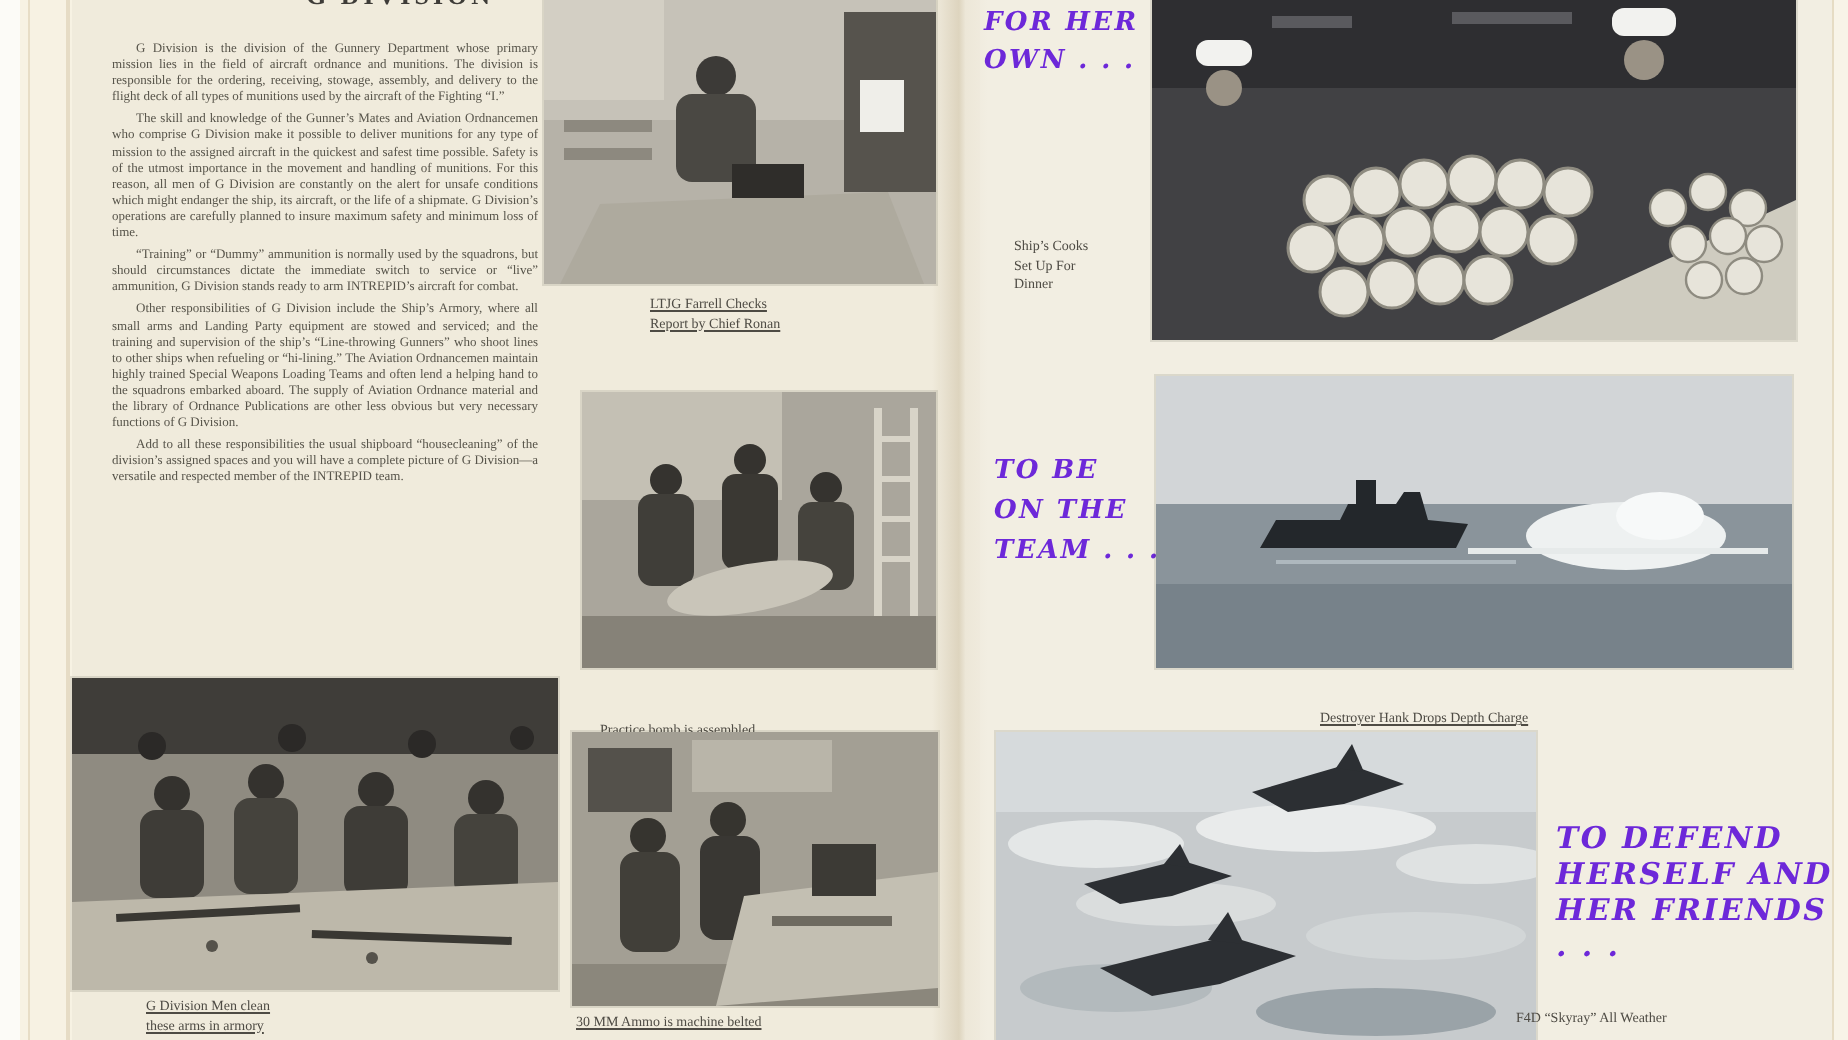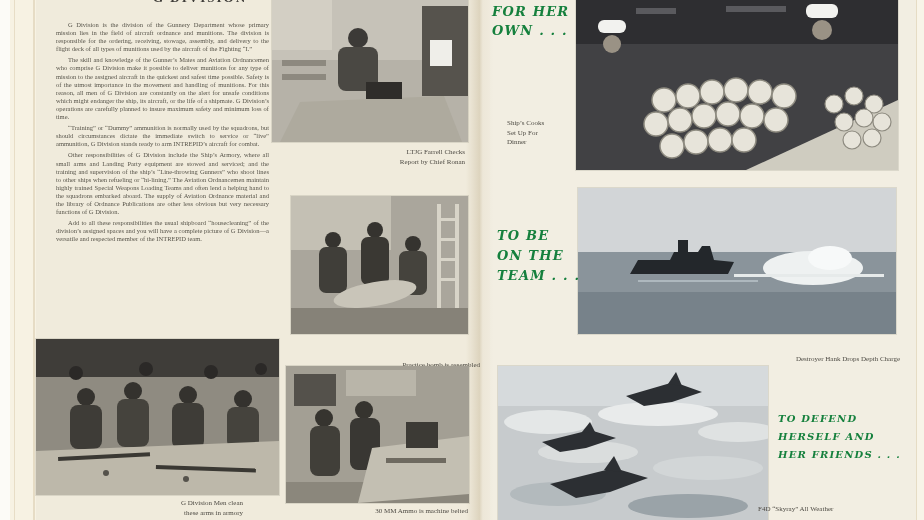--- a/index.html
+++ b/index.html
@@ -16,23 +16,23 @@
   .gutter{position:absolute;left:466px;top:0;width:28px;height:520px;
           background:linear-gradient(90deg,rgba(170,150,105,0) 0%,rgba(170,150,105,.28) 48%,rgba(170,150,105,.06) 60%,rgba(170,150,105,0) 100%);}
   .edge-right{position:absolute;left:916px;top:0;width:8px;height:520px;background:#f8f4e8;border-left:1px solid #e6dcc4;}
 
   
   .pg-title{position:absolute;left:110px;top:-10px;width:180px;text-align:center;
             font-size:13px;font-weight:bold;letter-spacing:2px;color:#3e3c38;}
   .bodycol{position:absolute;left:56px;top:21px;width:213px;color:#57544a;}
   .bodycol p{margin:0 0 3px 0;font-size:6.5px;line-height:8.1px;text-align:justify;text-indent:12px;}
   .cap{position:absolute;font-size:7px;line-height:9.5px;color:#4e4b44;white-space:pre-line;}
-  .cap.center{text-align:right;}
+  .cap.center{text-align:left;text-decoration:underline;}
   .hd{position:absolute;font-size:13px;line-height:19px;font-weight:bold;font-style:italic;
-      letter-spacing:1.2px;color:#15803d;white-space:pre-line;font-family:"DejaVu Serif",serif;}
+      letter-spacing:1.2px;color:#6d28d9;white-space:pre-line;font-family:"DejaVu Serif",serif;}
 
   
   .photo{position:absolute;overflow:hidden;box-shadow:0 0 0 1px rgba(60,55,40,.12);}
   .photo svg{display:block;width:100%;height:100%;}
 </style>
 </head>
 <body>
 
 <div id="canvas">
 
@@ -198,21 +198,21 @@
       <polygon points="52,86 60,72 92,72 96,64 120,64 124,58 132,58 136,72 156,74 150,86" fill="#23272b"></polygon>
       <rect x="100" y="52" width="10" height="12" fill="#23272b"></rect>
       <ellipse cx="235" cy="80" rx="50" ry="17" fill="#eef1f1"></ellipse>
       <ellipse cx="252" cy="70" rx="22" ry="12" fill="#f7f9f9"></ellipse>
       <rect x="156" y="86" width="150" height="3" fill="#e6eaea"></rect>
       <rect x="60" y="92" width="120" height="2" fill="#aeb8be"></rect>
     </svg>
   </div>
   <div class="cap center" style="left:660px;top:343px;width:240px;margin-top:12px;">Destroyer Hank Drops Depth Charge</div>
 
-  <div class="hd" style="left:778px;top:410px;font-size:10px;line-height:18px;">TO DEFEND
+  <div class="hd" style="left:778px;top:410px;font-size:15px;line-height:18px;">TO DEFEND
 HERSELF AND
 HER FRIENDS . . .</div>
 
   <div class="photo" style="left:498px;top:366px;width:270px;height:154px;">
     <svg viewBox="0 0 270 154" preserveAspectRatio="none">
       <rect width="270" height="154" fill="#c7cbcd"></rect>
       <rect width="270" height="40" fill="#d6dadc"></rect>
       <ellipse cx="50" cy="56" rx="44" ry="12" fill="#e4e7e7"></ellipse>
       <ellipse cx="160" cy="48" rx="60" ry="12" fill="#e9ebeb"></ellipse>
       <ellipse cx="240" cy="66" rx="40" ry="10" fill="#dfe2e2"></ellipse>

